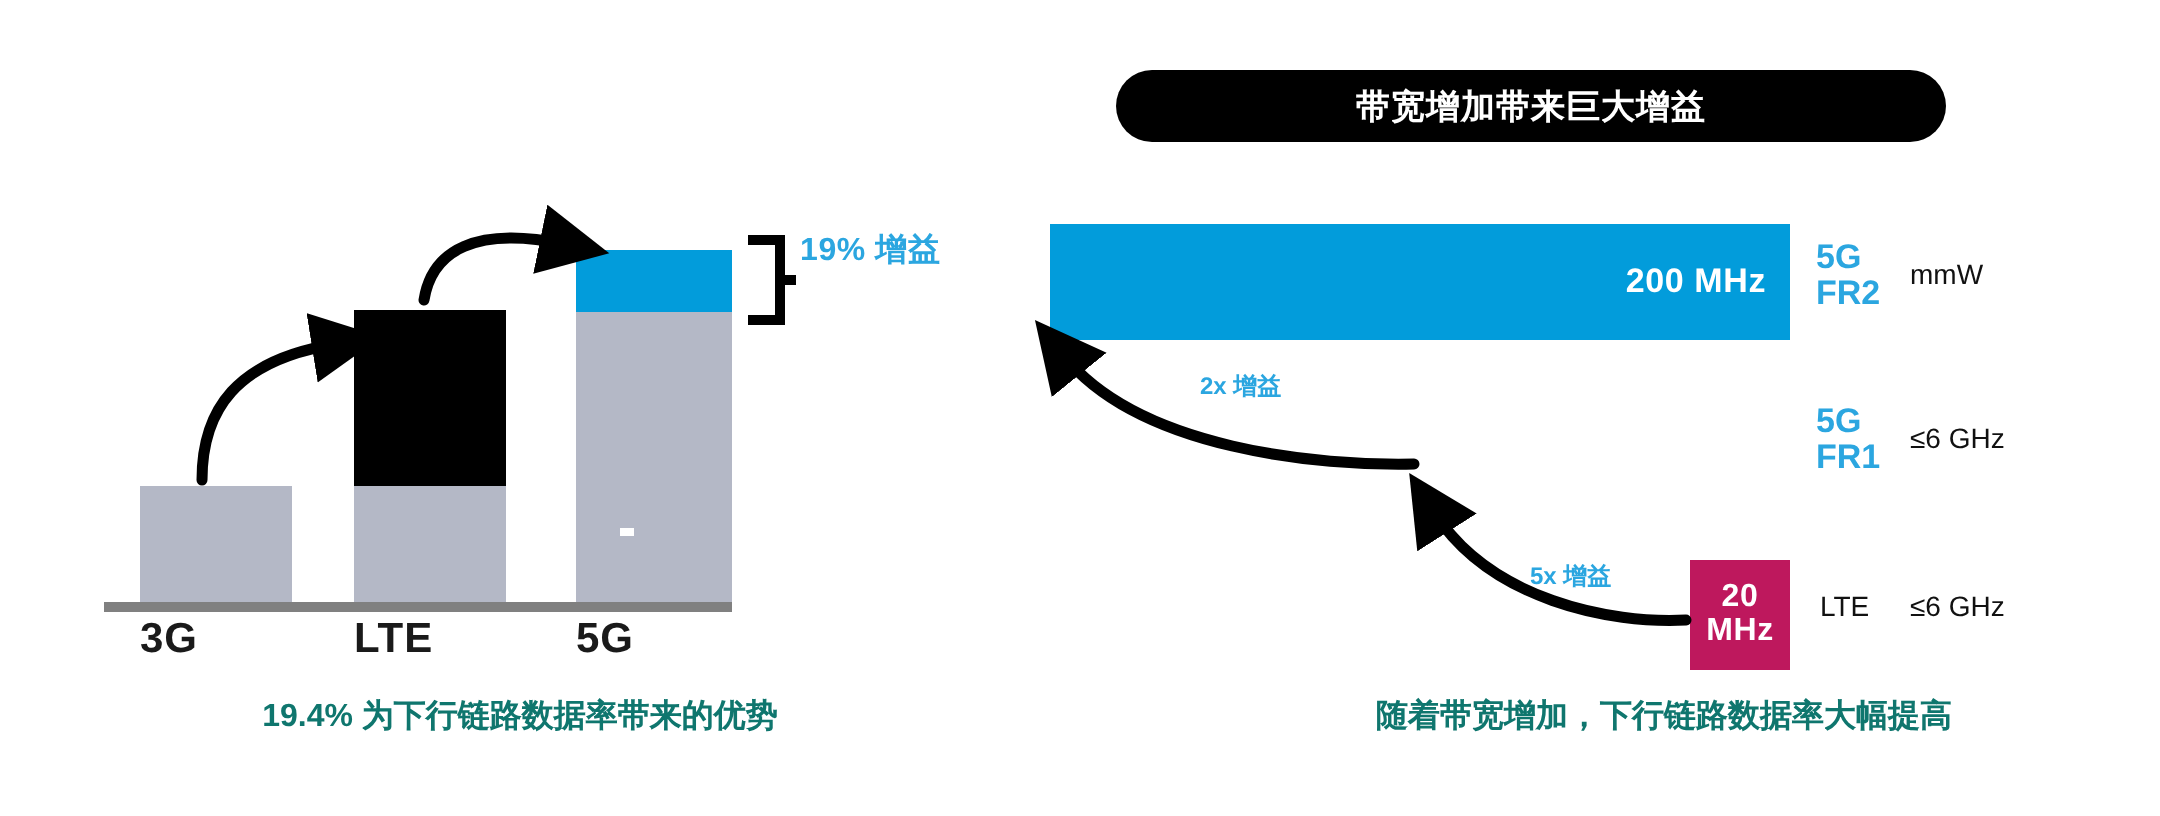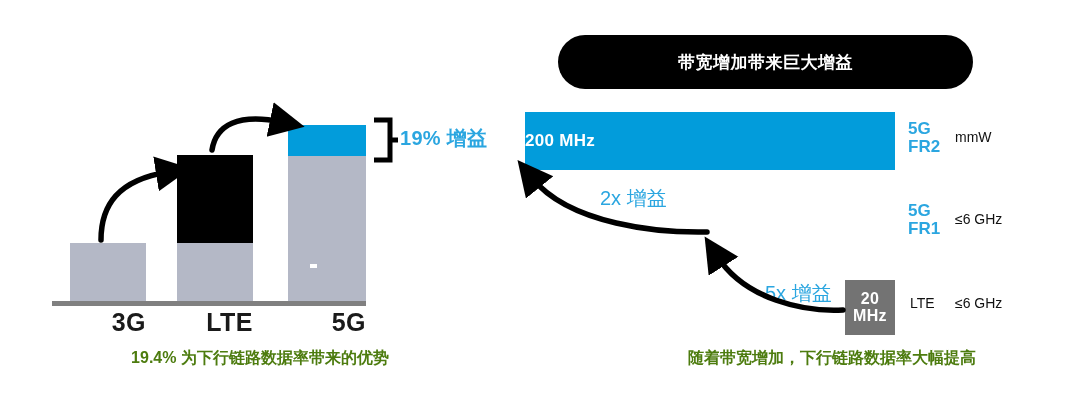--- a/index.html
+++ b/index.html
@@ -10,67 +10,67 @@
   }
   #stage{position:relative;width:1080px;height:408px;}
 
   
   .pill{
     position:absolute;background:#000000;border-radius:999px;
     display:flex;align-items:center;justify-content:center;
     color:#ffffff;font-size:17px;font-weight:700;letter-spacing:.5px;
   }
   #pill-left{left:55px;top:35px;width:415px;height:42px;}
-  #pill-right{left:558px;top:35px;width:415px;height:54px;}
+  #pill-right{left:558px;top:35px;width:415px;height:36px;}
 
   
   .bar{position:absolute;}
   .bar-gray{background:#b4b8c6;}
   .bar-black{background:#000000;}
   .bar-blue{background:#029cdb;}
 
   #baseline{position:absolute;left:52px;top:301px;width:314px;height:5px;background:#808080;}
 
   .axis-label{
-    position:absolute;font-size:25px;font-weight:700;color:#1a1a1a;
-    text-align:right;letter-spacing:.5px;
+    position:absolute;font-size:21px;font-weight:700;color:#1a1a1a;
+    text-align:left;letter-spacing:.5px;
   }
 
   .caption{
-    position:absolute;font-size:16px;font-weight:700;color:#4d7c0f;
+    position:absolute;font-size:16px;font-weight:700;color:#0f766e;
     text-align:center;white-space:nowrap;
   }
   #caption-left{left:0px;top:348px;width:520px;}
   #caption-right{left:572px;top:348px;width:520px;}
 
   #gain-text{
-    position:absolute;left:400px;top:125px;font-size:20px;font-weight:700;
+    position:absolute;left:400px;top:115px;font-size:16px;font-weight:700;
     color:#2ba6e0;white-space:nowrap;letter-spacing:.3px;
   }
 
   
   .hbar{
-    position:absolute;display:flex;align-items:center;justify-content:flex-start;
+    position:absolute;display:flex;align-items:center;justify-content:flex-end;
     color:#ffffff;font-size:17px;font-weight:700;padding-right:12px;
     box-sizing:border-box;letter-spacing:.3px;
   }
   #hbar-fr2{left:525px;top:112px;width:370px;height:58px;background:#029cdb;}
   #hbar-fr1{left:710px;top:196px;width:185px;height:52px;background:#7fc9ee;}
   #hbar-lte{
-    left:845px;top:280px;width:50px;height:55px;background:#737373;
+    left:845px;top:280px;width:50px;height:55px;background:#be185d;
     display:flex;flex-direction:column;align-items:center;justify-content:center;
     padding-right:0;line-height:1.05;font-size:16px;
   }
 
   .row-tag{position:absolute;font-size:17px;font-weight:700;line-height:1.08;}
   .tag-blue{color:#2ba6e0;}
   .tag-black{color:#111111;font-weight:400;font-size:14px;}
 
   .gain-arrow-label{
-    position:absolute;font-size:20px;font-weight:400;color:#2ba6e0;white-space:nowrap;
+    position:absolute;font-size:12px;font-weight:700;color:#2ba6e0;white-space:nowrap;
   }
 
   svg.overlay{position:absolute;left:0;top:0;width:1080px;height:408px;pointer-events:none;}
   #dash-mark{position:absolute;left:310px;top:264px;width:7px;height:4px;background:#ffffff;}
 </style>
 </head>
 <body>
 
 <div id="stage">
 

